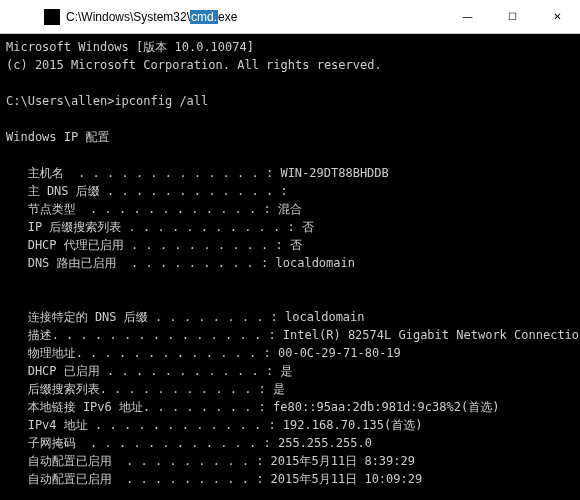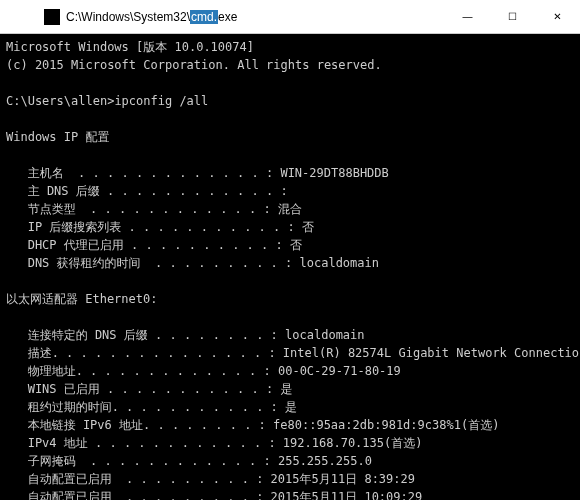--- a/index.html
+++ b/index.html
@@ -90,30 +90,29 @@
 
 <span>C:\Users\allen&gt;</span><span>ipconfig /all</span>
 
 <span>Windows IP 配置</span>
 
 <div id="global-rows"><span>   主机名  . . . . . . . . . . . . . : WIN-29DT88BHDDB</span>
 <span>   主 DNS 后缀 . . . . . . . . . . . . :</span>
 <span>   节点类型  . . . . . . . . . . . . : 混合</span>
 <span>   IP 后缀搜索列表 . . . . . . . . . . . : 否</span>
 <span>   DHCP 代理已启用 . . . . . . . . . . : 否</span>
-<span>   DNS 获得租约的时间  . . . . . . . . . : localdomain</span>
+<span>   DNS 路由已启用  . . . . . . . . . : localdomain</span>
 </div>
-<span>以太网适配器 Ethernet0:</span>
 
 <div id="adapter-rows"><span>   连接特定的 DNS 后缀 . . . . . . . . : localdomain</span>
 <span>   描述. . . . . . . . . . . . . . . : Intel(R) 82574L Gigabit Network Connection</span>
 <span>   物理地址. . . . . . . . . . . . . : 00-0C-29-71-80-19</span>
-<span>   WINS 已启用 . . . . . . . . . . . : 是</span>
-<span>   租约过期的时间. . . . . . . . . . . : 是</span>
-<span>   本地链接 IPv6 地址. . . . . . . . : fe80::95aa:2db:981d:9c38%1(首选)</span>
+<span>   DHCP 已启用 . . . . . . . . . . . : 是</span>
+<span>   后缀搜索列表. . . . . . . . . . . : 是</span>
+<span>   本地链接 IPv6 地址. . . . . . . . : fe80::95aa:2db:981d:9c38%2(首选)</span>
 <span>   IPv4 地址 . . . . . . . . . . . . : 192.168.70.135(首选)</span>
 <span>   子网掩码  . . . . . . . . . . . . : 255.255.255.0</span>
 <span>   自动配置已启用  . . . . . . . . . : 2015年5月11日 8:39:29</span>
 <span>   自动配置已启用  . . . . . . . . . : 2015年5月11日 10:09:29</span>
 
 
 
 
 
 

